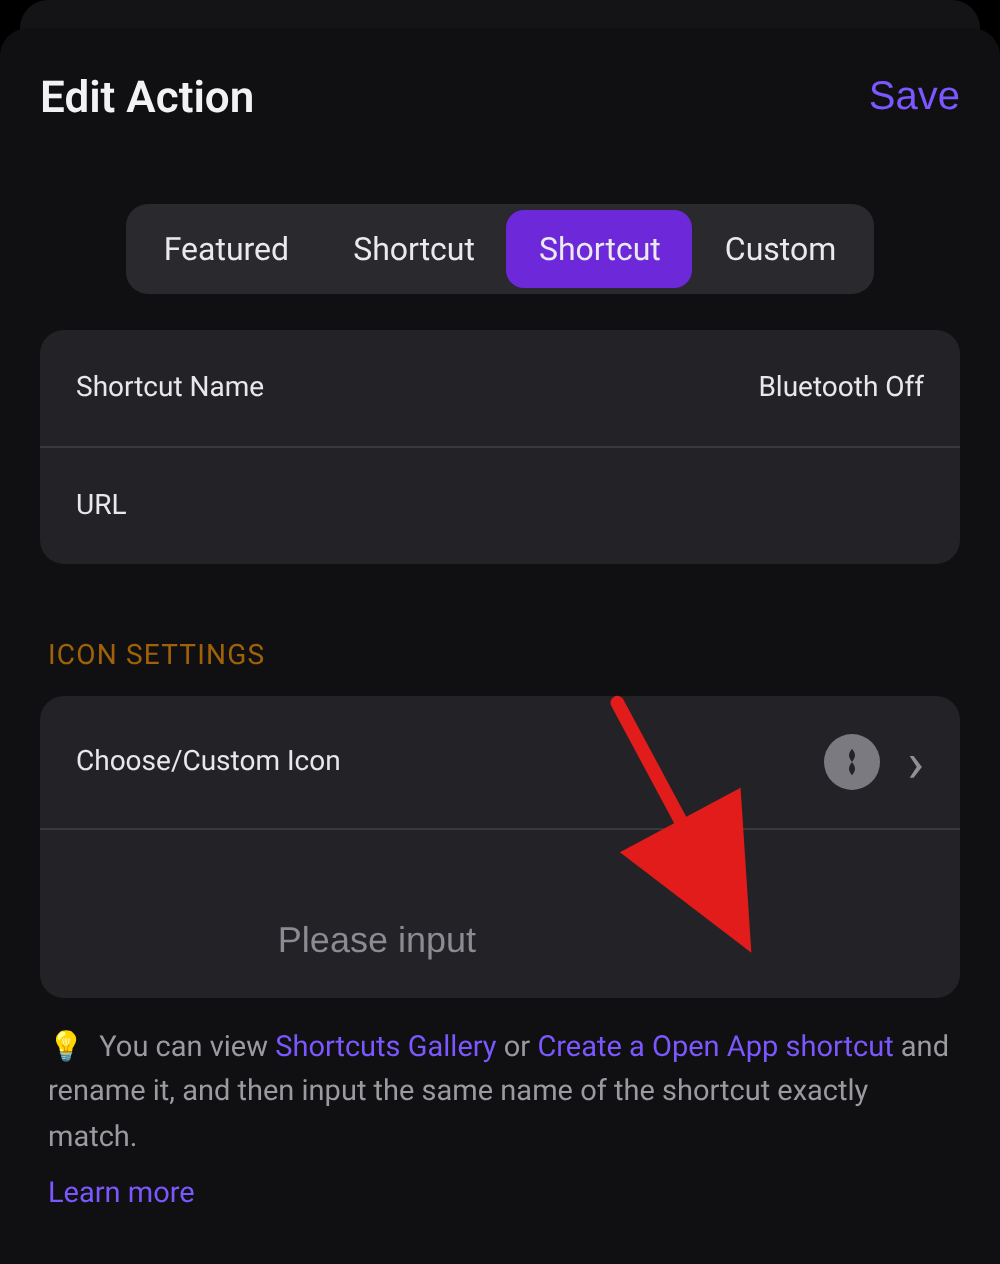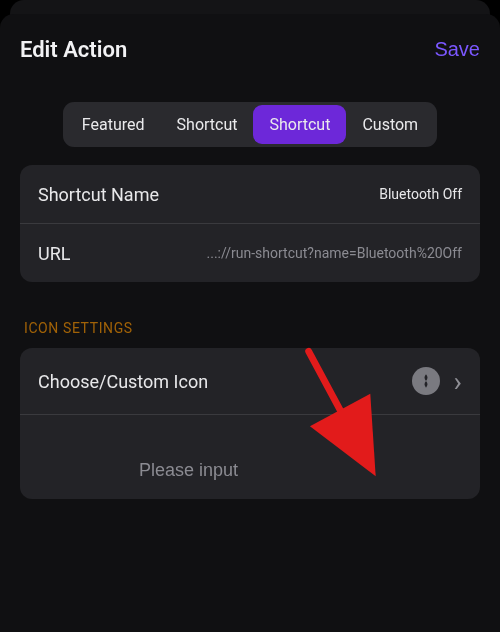--- a/index.html
+++ b/index.html
@@ -42,21 +42,21 @@
   }
 
   .group {
     background: #232327; border-radius: 12px; overflow: hidden;
   }
   .row {
     display: flex; align-items: center; justify-content: space-between;
     padding: 18px 18px; min-height: 58px;
   }
   .divider { height: 1px; background: #3a3a3e; margin: 0; }
-  .row-label { font-size: 18px; color: #e8e8ea; }
+  .row-label { font-size: 14px; color: #e8e8ea; }
   .row-value { font-size: 14px; color: #e8e8ea; text-align: right; }
   .row-value.muted { color: #8b8b92; }
   .row-value.ellipsis {
     max-width: 340px; white-space: nowrap; overflow: hidden; text-overflow: clip;
   }
 
   .section-label {
     margin: 38px 2px 12px 4px; font-size: 14px; letter-spacing: 0.6px; color: #a16207;
   }
 
@@ -118,21 +118,20 @@
     </div>
 
     <div class="group">
       <div class="row">
         <span class="row-label">Shortcut Name</span>
         <span class="row-value">Bluetooth Off</span>
       </div>
       <div class="divider"></div>
       <div class="row">
         <span class="row-label">URL</span>
-        <span class="row-value muted ellipsis">...://run-shortcut?name=Bluetooth%20Off</span>
       </div>
     </div>
 
     <div class="section-label">ICON SETTINGS</div>
 
     <div class="group">
       <div class="row">
         <span class="row-label">Choose/Custom Icon</span>
         <span class="icon-slot">
           <span class="icon-circle">
@@ -142,20 +141,25 @@
           </span>
           <span class="chevron">›</span>
         </span>
       </div>
       <div class="divider"></div>
       <div class="row">
         <input class="value-input" type="text" placeholder="Please input" style="">
       </div>
     </div>
 
+    <div class="tip">
+      <span class="bulb">💡</span>
+      <span>You can view </span><a>Shortcuts Gallery</a><span> or </span><a>Create a Open App shortcut</a><span> and rename it, and then input the same name of the shortcut exactly match.</span>
+      <a class="learn-more">Learn more</a>
+    </div>
 
     <svg class="arrow-overlay" viewBox="0 0 500 632">
       <defs>
         <marker id="ahead" markerWidth="14" markerHeight="14" refX="7" refY="6" orient="auto">
           <path d="M1 1 L12 6 L1 11 Z" fill="#e21b1b"></path>
         </marker>
       </defs>
       <line x1="310" y1="345" x2="362" y2="442" stroke="#e21b1b" stroke-width="7" stroke-linecap="round" marker-end="url(#ahead)"></line>
     </svg>
 

